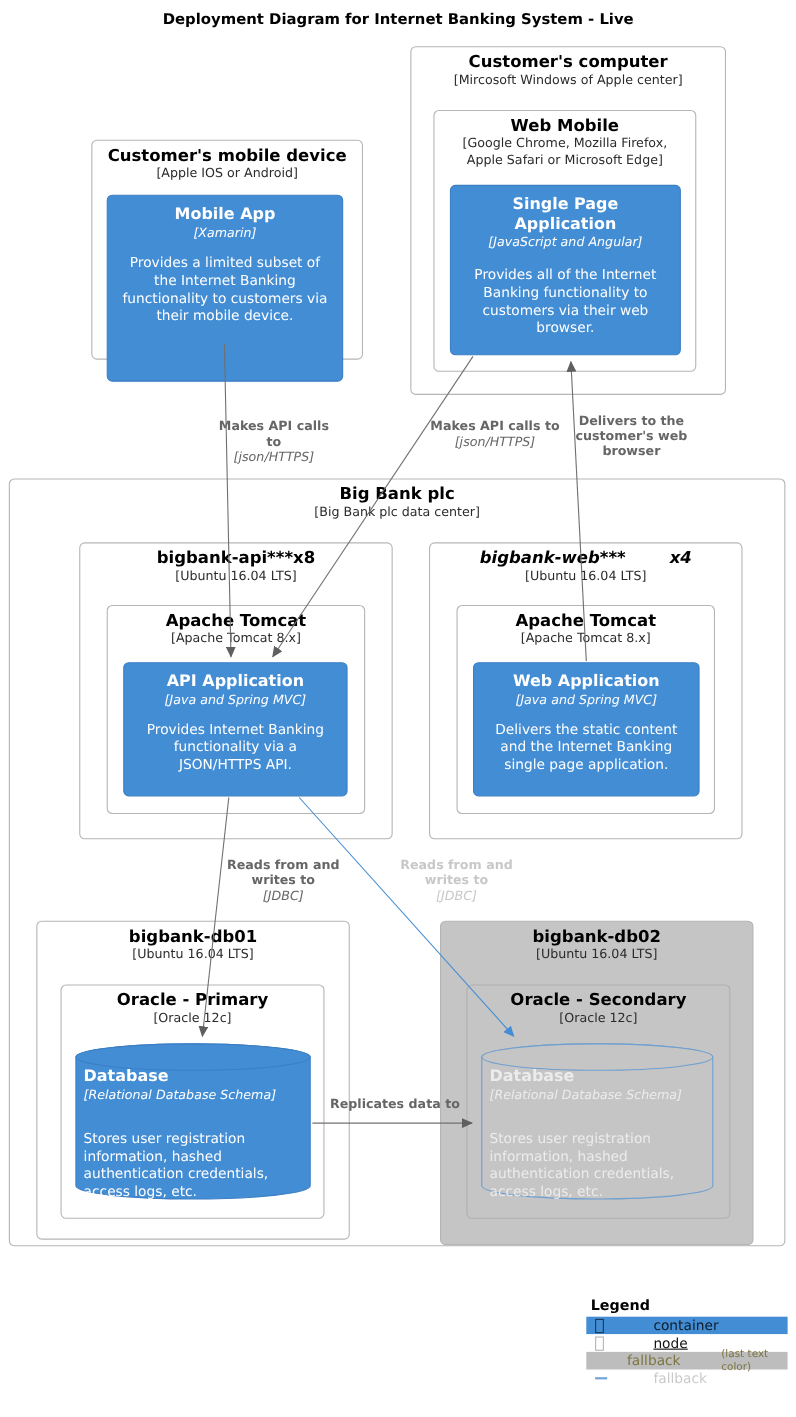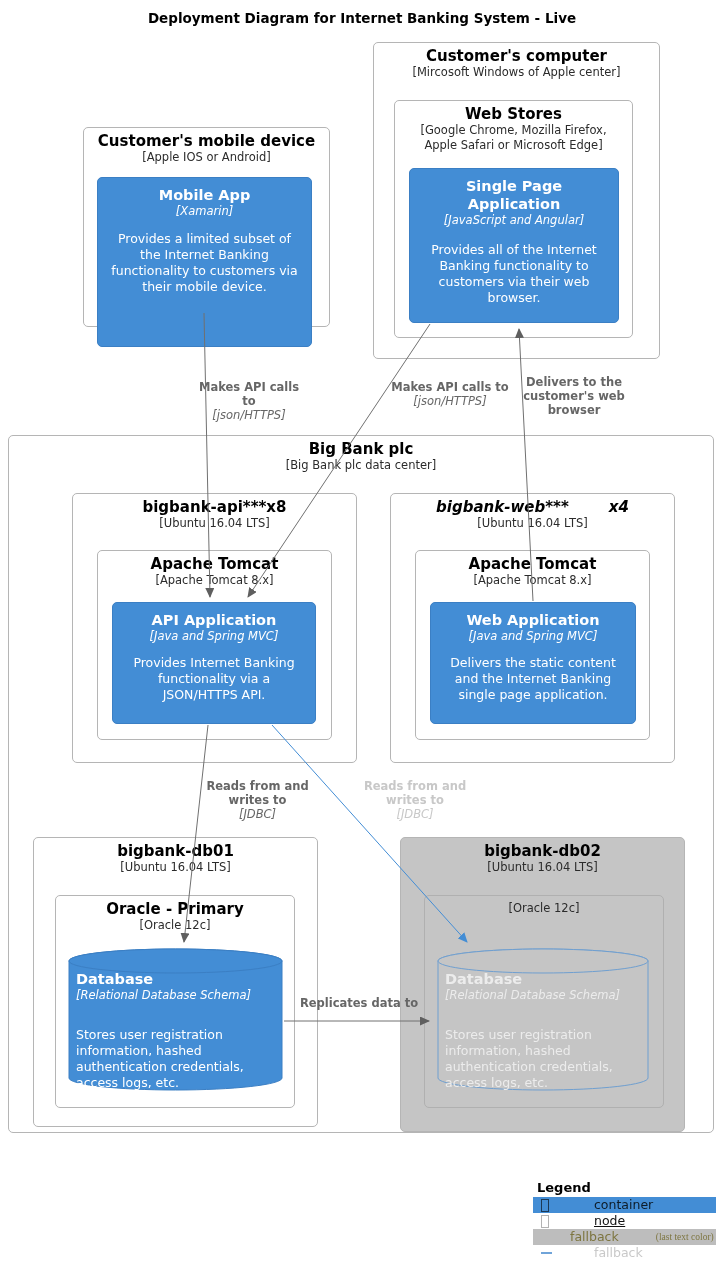--- a/index.html
+++ b/index.html
@@ -45,40 +45,40 @@
   .legend{position:absolute;left:533px;top:1180px;width:183px;font-size:12.5px;}
   .legend-title{font-weight:bold;font-size:13px;color:#000;margin:0 0 2px 4px;}
   .lrow{display:flex;align-items:center;height:16px;padding-left:8px;box-sizing:border-box;gap:32px;}
   .lrow.blue{background:#438dd5;color:#0d1c29;}
   .lrow.white{background:#fff;color:#111;text-decoration:underline;}
   .lrow.gray{background:#bdbdbd;color:#7d7540;}
   .lrow.plain{background:transparent;color:#c9c9c9;}
   .tofu{display:inline-block;width:6px;height:11px;border:1px solid currentColor;margin-right:13px;opacity:.75;}
   .lrow.white .tofu{border-color:#9a9a9a;}
   .ldash{display:inline-block;width:11px;height:2px;background:#70a4d9;margin-right:10px;}
-  .lnote{font-size:9.5px;margin-left:5px;font-family:Liberation Serif, serif;}
+  .lnote{font-size:9.5px;margin-left:5px;}
   .lrow .llabel{line-height:1;}
 </style>
 </head>
 <body>
 
 <div class="page">
 
   <div class="diagram-title">Deployment Diagram for Internet Banking System - Live</div>
 
   <div class="node" style="left:373px;top:42px;width:287px;height:317px;">
     <div class="node-hd">
       <div class="node-title">Customer's computer</div>
       <div class="node-sub">[Mircosoft Windows of Apple center]</div>
     </div>
   </div>
 
   <div class="node" style="left:394px;top:100px;width:239px;height:238px;">
     <div class="node-hd" style="padding-left:14px;padding-right:14px;">
-      <div class="node-title">Web Stores</div>
+      <div class="node-title">Web Mobile</div>
       <div class="node-sub">[Google Chrome, Mozilla Firefox, Apple Safari or Microsoft Edge]</div>
     </div>
   </div>
 
   <div class="cbox" style="left:409px;top:168px;width:210px;height:155px;">
     <div class="c-title" style="padding:0 18px;">Single Page Application</div>
     <div class="c-tech">[JavaScript and Angular]</div>
     <div class="c-desc">Provides all of the Internet Banking functionality to customers via their web browser.</div>
   </div>
 
@@ -173,20 +173,21 @@
 
   <div class="node gray" style="left:400px;top:837px;width:285px;height:295px;">
     <div class="node-hd">
       <div class="node-title">bigbank-db02</div>
       <div class="node-sub">[Ubuntu 16.04 LTS]</div>
     </div>
   </div>
 
   <div class="node gray grayborder" style="left:424px;top:895px;width:240px;height:213px;">
     <div class="node-hd">
+      <div class="node-title">Oracle - Secondary</div>
       <div class="node-sub">[Oracle 12c]</div>
     </div>
   </div>
 
   <div class="dbwrap" style="left:437px;top:948px;width:212px;height:143px;">
     <svg width="212" height="143" viewBox="0 0 212 143">
       <path d="M1,13 A105,12 0 0 1 211,13 L211,130 A105,12 0 0 1 1,130 Z" fill="#c5c5c5" stroke="#6f9fd0" stroke-width="1"></path>
       <ellipse cx="106" cy="13" rx="105" ry="12" fill="#c5c5c5" stroke="#6f9fd0" stroke-width="1"></ellipse>
     </svg>
     <div class="dbtext" style="color:#ececec;">

